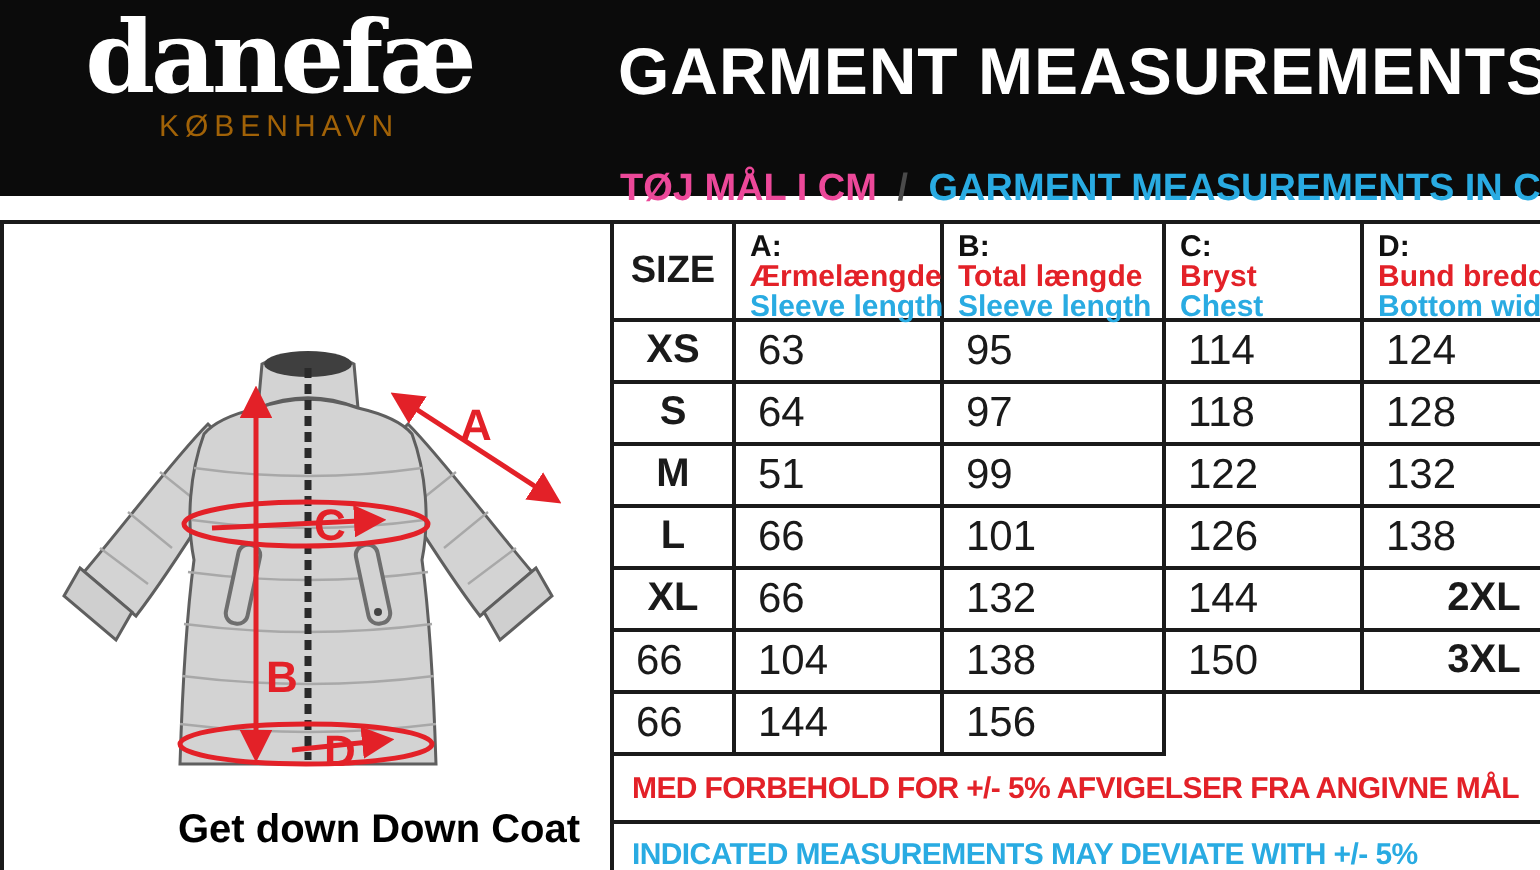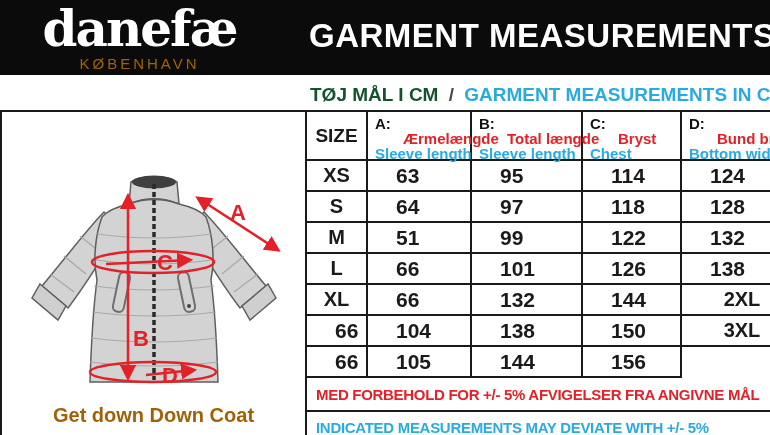--- a/index.html
+++ b/index.html
@@ -3,21 +3,21 @@
 <meta charset="utf-8">
 <style>
   html,body{margin:0;padding:0;}
   body{
     width:770px;height:435px;overflow:hidden;position:relative;
     background:#ffffff;
     font-family:"Liberation Sans", sans-serif;
   }
   
   .topbar{
-    position:absolute;left:0;top:0;width:770px;height:75px;
+    position:absolute;left:0;top:0;width:770px;height:98px;
     background:#0b0b0b;
   }
   .logo{
     position:absolute;left:22px;top:2px;width:235px;text-align:center;color:#fff;
   }
   .logo .brand{
     font-family:"DejaVu Serif", serif;
     font-weight:bold;font-size:50px;line-height:54px;letter-spacing:-2px;
   }
   .logo .city{
@@ -25,21 +25,21 @@
   }
   .page-title{
     position:absolute;left:309px;top:17px;
     color:#ffffff;font-weight:bold;font-size:33px;letter-spacing:0.5px;white-space:nowrap;
   }
   
   .subtitle{
     position:absolute;left:310px;top:77px;height:33px;line-height:35px;
     font-weight:bold;font-size:19px;white-space:nowrap;
   }
-  .subtitle .da{color:#14532d;margin-top:45px;}
+  .subtitle .da{color:#ec4899;margin-top:45px;}
   .subtitle .sep{color:#4a4a4a;padding:0 5px;}
   .subtitle .en{color:#29abe2;}
   
   .grid{
     position:absolute;left:0;top:110px;width:802px;
     display:grid;
     grid-template-columns:305px 61px 104px 111px 99px 122px;
     grid-template-rows:49px repeat(7,31px) 34px 40px;
     border-top:2px solid #1a1a1a;border-left:2px solid #1a1a1a;
     background:#ffffff;
@@ -50,40 +50,40 @@
     display:flex;align-items:center;
     color:#1a1a1a;
   }
   .diagram-cell{
     grid-column:1;grid-row:1 / span 10;
     position:relative;display:block;
   }
   .size-head{justify-content:center;font-weight:bold;font-size:19px;text-align:right;}
   .col-head{flex-direction:column;align-items:flex-start;justify-content:flex-start;padding:4px 2px 0 7px;}
   .col-head .ck{font-weight:bold;font-size:15px;line-height:15px;color:#111;}
-  .col-head .cd{font-weight:bold;font-size:15px;line-height:15px;color:#e32128;white-space:nowrap;margin-left:28px;}
+  .col-head .cd{font-weight:bold;font-size:15px;line-height:15px;color:#e32128;white-space:nowrap;}
   .col-head .ce{font-weight:bold;font-size:15px;line-height:15px;color:#29abe2;white-space:nowrap;}
   .sz{justify-content:center;font-weight:bold;font-size:20px;}
-  .val{padding-left:28px;font-weight:bold;font-size:21px;}
+  .val{padding-left:11px;font-weight:normal;font-size:21px;}
   .note-da{
     grid-column:2 / span 5;
     color:#e32128;font-weight:bold;font-size:15px;letter-spacing:-0.3px;
     padding-left:9px;white-space:nowrap;overflow:hidden;
   }
   .note-en{
     grid-column:2 / span 5;
     color:#29abe2;font-weight:bold;font-size:15px;letter-spacing:-0.3px;
     padding-left:9px;white-space:nowrap;overflow:hidden;
     align-items:flex-start;padding-top:7px;
   }
   
   .coat-svg{position:absolute;left:0;top:0;}
   .coat-caption{
     position:absolute;left:0;top:292px;width:100%;text-align:center;
-    color:#a16207;font-weight:bold;font-size:20px;white-space:nowrap;
+    color:#000000;font-weight:bold;font-size:20px;white-space:nowrap;padding-left:36px;
   }
   .coat-svg text{
     font-family:"Liberation Sans", sans-serif;font-weight:bold;font-size:22px;fill:#e32128;
   }
 </style>
 </head>
 <body>
 
 <div class="topbar">
   <div class="logo">
@@ -219,19 +219,18 @@
   <div class="cell val">144</div>
 
   <div class="cell sz">2XL</div>
   <div class="cell val">66</div>
   <div class="cell val">104</div>
   <div class="cell val">138</div>
   <div class="cell val">150</div>
 
   <div class="cell sz">3XL</div>
   <div class="cell val">66</div>
-  <div class="cell val">105</div>
   <div class="cell val">144</div>
   <div class="cell val">156</div>
 
   <div class="cell note-da">MED FORBEHOLD FOR +/- 5% AFVIGELSER FRA ANGIVNE MÅL</div>
   <div class="cell note-en">INDICATED MEASUREMENTS MAY DEVIATE WITH +/- 5%</div>
 </div>
 
 </body></html>

